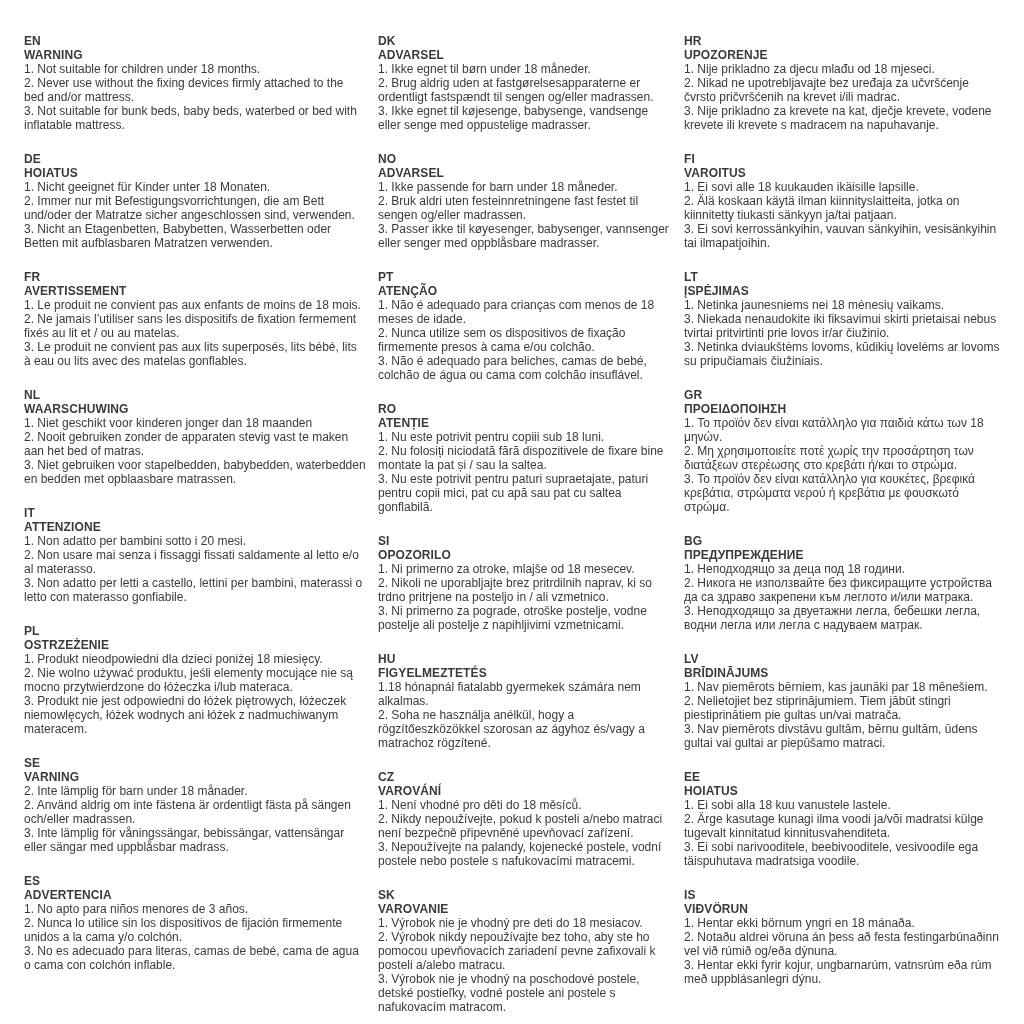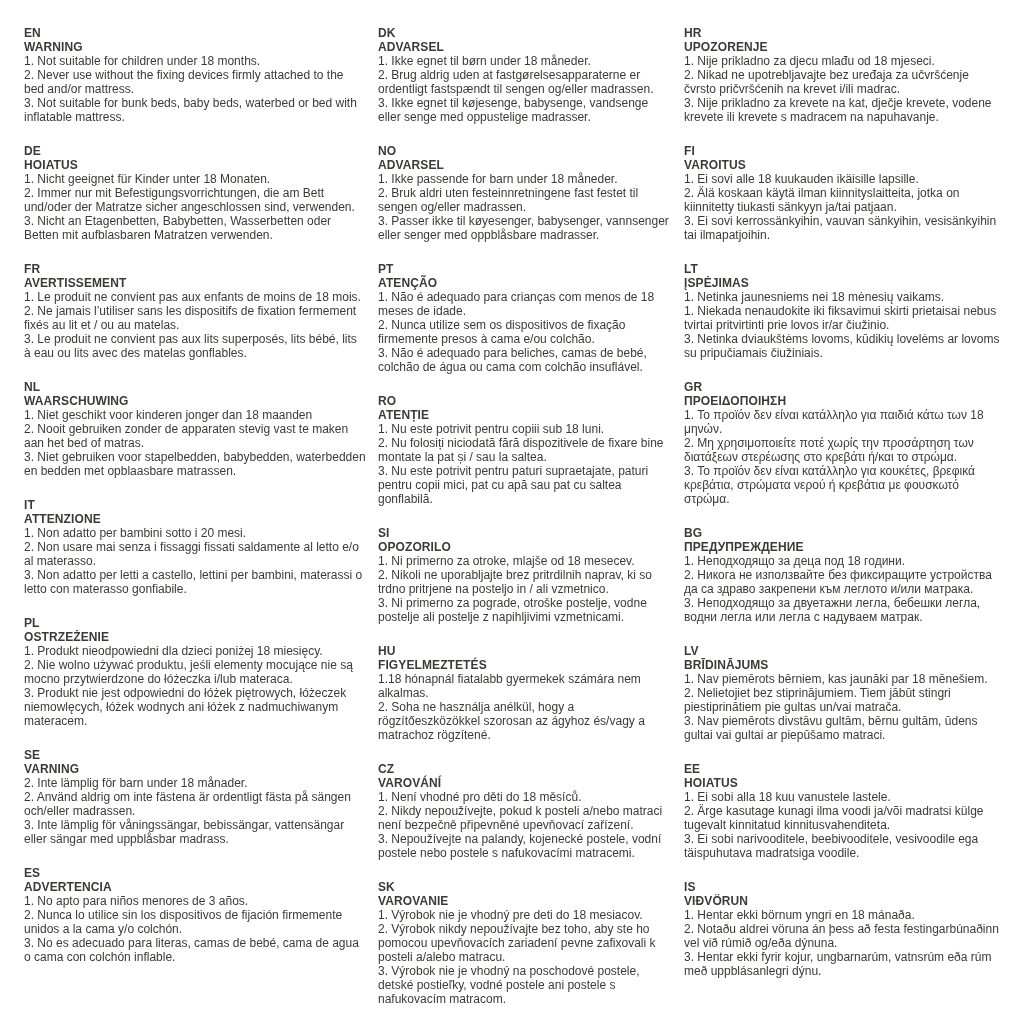--- a/index.html
+++ b/index.html
@@ -18,21 +18,21 @@
   .col {
     position: absolute;
     top: 18px;
     font-size: 12px;
     line-height: 14px;
   }
   .col-1 { left: 24px;  width: 342px; }
   .col-2 { left: 378px; width: 292px; }
   .col-3 { left: 684px; width: 318px; }
   .lang-section {
-    margin: 8px 0 20px 0;
+    margin: 16px 0 20px 0;
   }
   .lang-code, .lang-title {
     font-weight: bold;
     margin: 0;
     letter-spacing: 0.1px;
   }
   .warning-item {
     margin: 0;
   }
 </style>
@@ -167,21 +167,21 @@
     <p class="lang-code">FI</p>
     <p class="lang-title">VAROITUS</p>
   <p class="warning-item">1. Ei sovi alle 18 kuukauden ikäisille lapsille.</p>
         <p class="warning-item">2. Älä koskaan käytä ilman kiinnityslaitteita, jotka on kiinnitetty tiukasti sänkyyn ja/tai patjaan.</p>
         <p class="warning-item">3. Ei sovi kerrossänkyihin, vauvan sänkyihin, vesisänkyihin tai ilmapatjoihin.</p>
       </section>
       <section class="lang-section">
     <p class="lang-code">LT</p>
     <p class="lang-title">ĮSPĖJIMAS</p>
   <p class="warning-item">1. Netinka jaunesniems nei 18 mėnesių vaikams.</p>
-        <p class="warning-item">1. Niekada nenaudokite iki fiksavimui skirti prietaisai nebus tvirtai pritvirtinti prie lovos ir/ar čiužinio.</p>
+        <p class="warning-item">3. Niekada nenaudokite iki fiksavimui skirti prietaisai nebus tvirtai pritvirtinti prie lovos ir/ar čiužinio.</p>
         <p class="warning-item">3. Netinka dviaukštėms lovoms, kūdikių lovelėms ar lovoms su pripučiamais čiužiniais.</p>
       </section>
       <section class="lang-section">
     <p class="lang-code">GR</p>
     <p class="lang-title">ΠΡΟΕΙΔΟΠΟΙΗΣΗ</p>
   <p class="warning-item">1. Το προϊόν δεν είναι κατάλληλο για παιδιά κάτω των 18 μηνών.</p>
         <p class="warning-item">2. Μη χρησιμοποιείτε ποτέ χωρίς την προσάρτηση των διατάξεων στερέωσης στο κρεβάτι ή/και το στρώμα.</p>
         <p class="warning-item">3. Το προϊόν δεν είναι κατάλληλο για κουκέτες, βρεφικά κρεβάτια, στρώματα νερού ή κρεβάτια με φουσκωτό στρώμα.</p>
       </section>
       <section class="lang-section">

